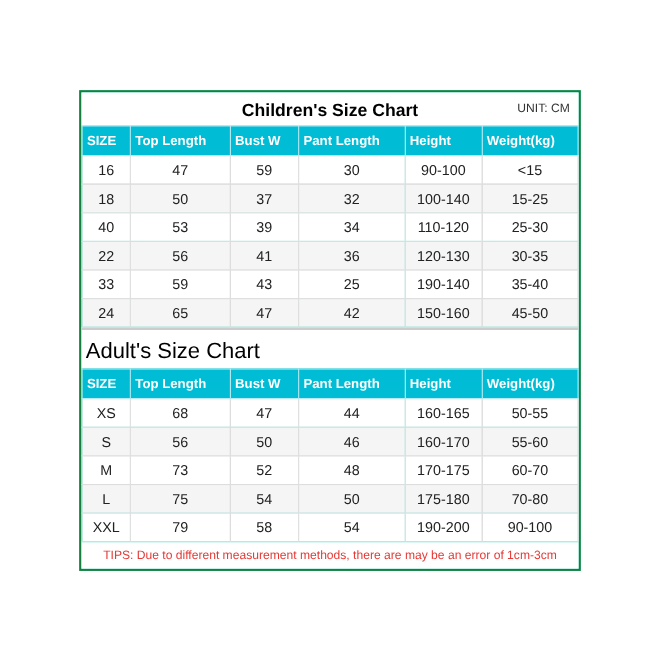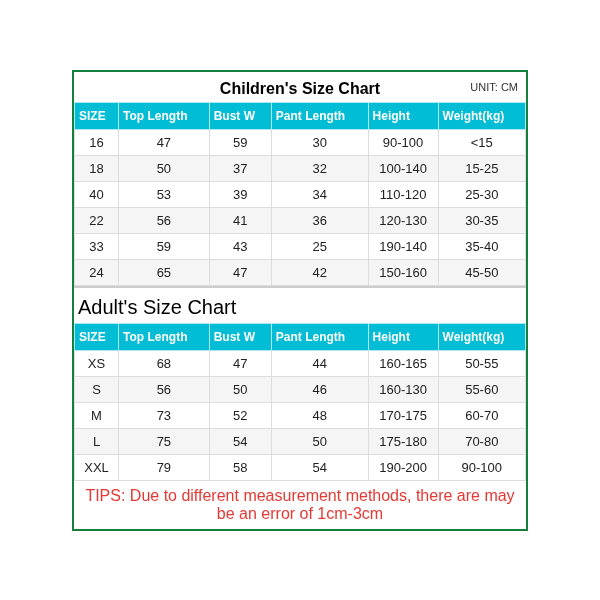--- a/index.html
+++ b/index.html
@@ -63,21 +63,21 @@
     .adult-section-title {
       text-align: left;
       font-weight: normal;
       font-size: 20px;
       padding: 8px 4px 4px 4px;
       background: #fff;
     }
     .tips {
       text-align: center;
       color: #e53935;
-      font-size: 16px;
+      font-size: 11px;
       padding: 6px 4px;
       background: #fff;
     }
     .section-divider {
       border-top: 2px solid #ccc;
     }
   </style>
 </head>
 <body>
 
@@ -171,21 +171,21 @@
           <td>47</td>
           <td>44</td>
           <td>160-165</td>
           <td>50-55</td>
         </tr>
         <tr>
           <td>S</td>
           <td>56</td>
           <td>50</td>
           <td>46</td>
-          <td>160-130</td>
+          <td>160-170</td>
           <td>55-60</td>
         </tr>
         <tr>
           <td>M</td>
           <td>73</td>
           <td>52</td>
           <td>48</td>
           <td>170-175</td>
           <td>60-70</td>
         </tr>

